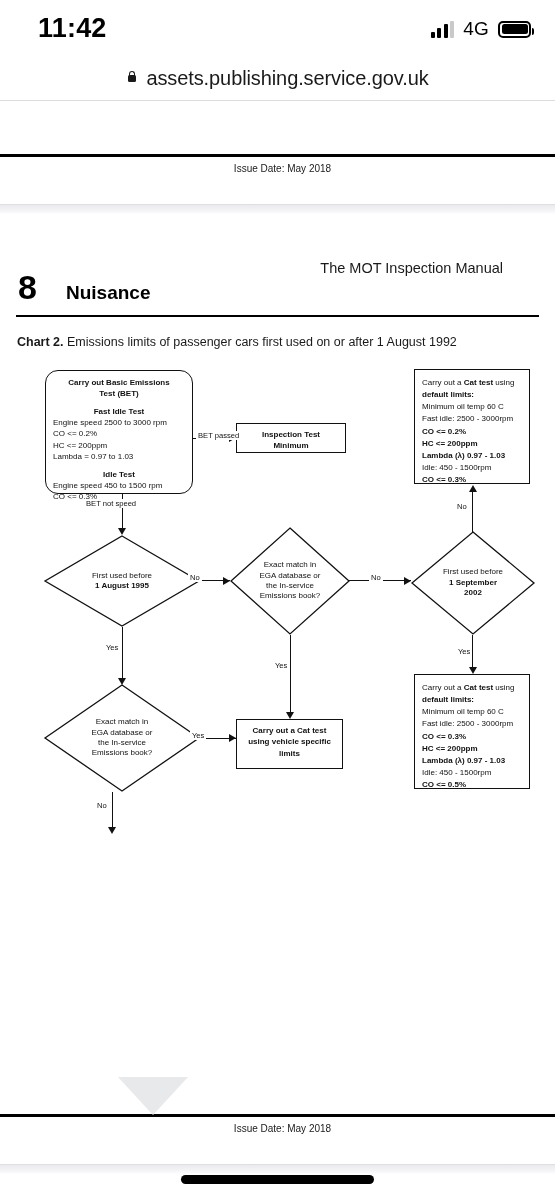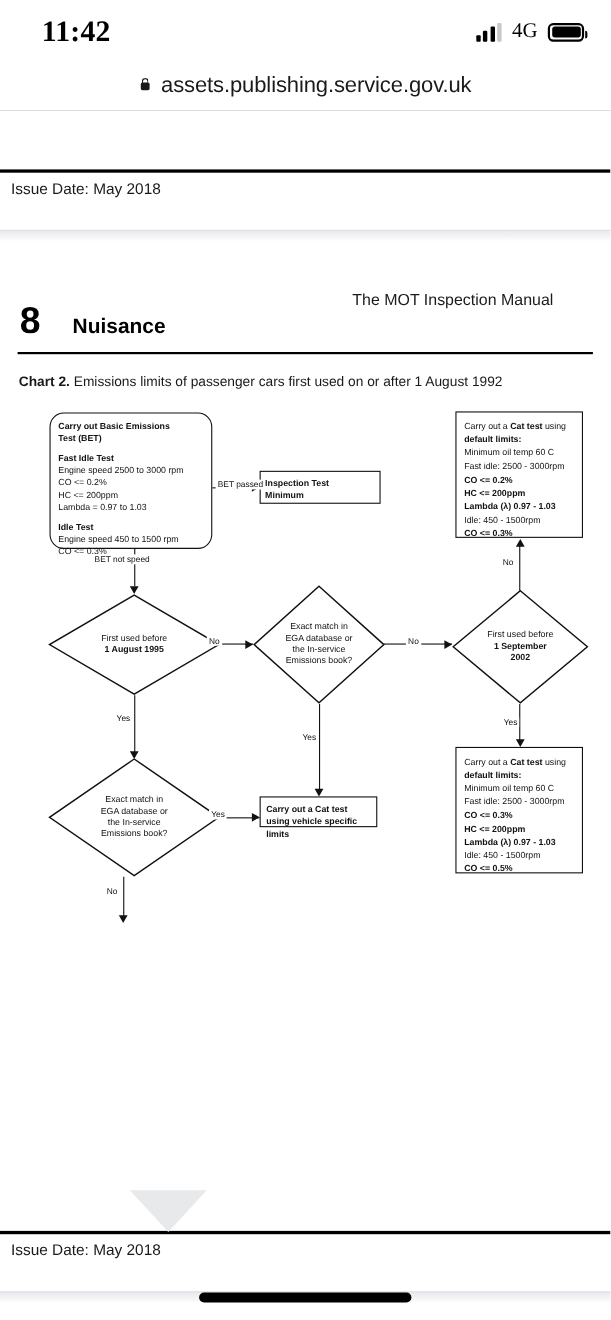--- a/index.html
+++ b/index.html
@@ -4,21 +4,21 @@
 <style>
   html,body{margin:0;padding:0;}
   body{
     width:555px;height:1200px;overflow:hidden;background:#ffffff;
     font-family:"Liberation Sans","DejaVu Sans",sans-serif;
     -webkit-font-smoothing:antialiased;
   }
   .phone{position:relative;width:555px;height:1200px;background:#ffffff;}
 
   
-  .statusbar{position:absolute;left:0;top:0;width:555px;height:56px;font-family:Liberation Serif, serif;}
+  .statusbar{position:absolute;left:0;top:0;width:555px;height:56px;}
   .status-time{position:absolute;left:38px;top:13px;font-size:27px;font-weight:700;color:#000;letter-spacing:.2px;}
   .status-right{position:absolute;right:24px;top:18px;display:flex;align-items:center;gap:9px;}
   .bars{display:flex;align-items:flex-end;gap:2.5px;height:17px;}
   .bars i{display:block;width:4px;background:#000;border-radius:1px;}
   .bars i:nth-child(1){height:6px;}
   .bars i:nth-child(2){height:10px;}
   .bars i:nth-child(3){height:14px;}
   .bars i:nth-child(4){height:17px;background:#c9c9cc;}
   .net{font-size:19px;font-weight:500;color:#000;letter-spacing:.2px;}
   .batt{position:relative;width:33px;height:17px;border:2px solid #000;border-radius:5px;box-sizing:border-box;}
@@ -32,21 +32,21 @@
   .lock::after{content:"";position:absolute;left:2.7px;top:0px;width:5.6px;height:6px;border:1.7px solid #1a1a1a;border-bottom:none;border-radius:3px 3px 0 0;box-sizing:border-box;}
   .url-text{font-size:20px;color:#1a1a1a;letter-spacing:-.1px;}
   .urlbar-sep{position:absolute;left:0;top:100px;width:555px;height:1px;background:#dcdcdd;}
 
   
   .doc{position:absolute;left:0;top:101px;width:555px;height:1099px;background:#ffffff;overflow:hidden;}
 
   .page{position:relative;background:#fff;}
 
   .rule-thick{height:3px;background:#000;}
-  .issue-date{font-size:14px;color:#1a1a1a;padding:6px 0 0 10px;letter-spacing:0;}
+  .issue-date{font-size:10px;color:#1a1a1a;padding:6px 0 0 10px;letter-spacing:0;text-align:center;}
 
   .page-gap{height:26px;background:#ffffff;position:relative;}
   .page-gap .band{position:absolute;left:0;right:0;top:8px;height:10px;background:linear-gradient(#e9e9ed,#f2f2f4 55%,#fdfdfe);}
   .page-gap .band-line{position:absolute;left:0;right:0;top:8px;height:1px;background:#dedee3;}
 
   
   .chap{position:relative;height:78px;}
   .manual-name{position:absolute;right:52px;top:14px;font-size:14.5px;color:#1a1a1a;}
   .chap-num{position:absolute;left:18px;top:24px;font-size:34px;font-weight:700;line-height:34px;color:#000;}
   .chap-title{position:absolute;left:66px;top:36px;font-size:19px;font-weight:700;color:#000;}
@@ -54,21 +54,21 @@
 
   .chart-caption{font-size:12.5px;color:#1a1a1a;padding:11px 0 0 17px;}
   .chart-caption b{font-weight:700;}
 
   
   .flow{position:relative;width:555px;height:565px;font-size:8px;color:#111;}
 
   .node{position:absolute;box-sizing:border-box;background:#fff;border:1.4px solid #111;}
   .node.round{border-radius:13px;border-width:1.6px;}
   .node-inner{padding:7px 8px;line-height:1.42;}
-  .ctr{}
+  .ctr{text-align:center;}
   .b{font-weight:700;}
   .sp{height:6px;}
 
   .diamond{position:absolute;}
   .diamond svg{position:absolute;left:0;top:0;overflow:visible;}
   .diamond .dlabel{position:absolute;left:0;top:0;width:100%;height:100%;display:flex;align-items:center;justify-content:center;text-align:center;line-height:1.3;font-size:8px;padding:0 14px;box-sizing:border-box;}
 
   .edge{position:absolute;background:#111;}
   .edge.v{width:1.3px;}
   .edge.h{height:1.3px;}
@@ -192,21 +192,21 @@
             <div>Minimum oil temp 60 C</div>
             <div>Fast idle: 2500 - 3000rpm</div>
             <div class="b">CO &lt;= 0.3%</div>
             <div class="b">HC &lt;= 200ppm</div>
             <div class="b">Lambda (λ) 0.97 - 1.03</div>
             <div>Idle: 450 - 1500rpm</div>
             <div class="b">CO &lt;= 0.5%</div>
           </div>
         </div>
 
-        <div class="node" style="left:236px;top:370px;width:107px;height:28px;">
+        <div class="node" style="left:236px;top:370px;width:107px;height:50px;">
           <div class="node-inner ctr b" style="padding:5px 5px;">
             <div>Carry out a Cat test</div>
             <div>using vehicle specific</div>
             <div>limits</div>
           </div>
         </div>
 
 
         <div class="diamond" style="left:44px;top:186px;width:156px;height:92px;">
           <svg width="156" height="92" viewBox="0 0 156 92">

